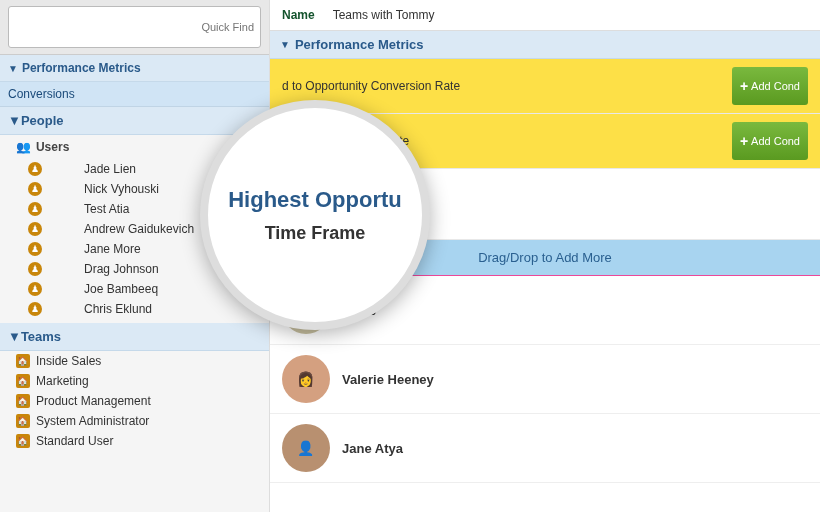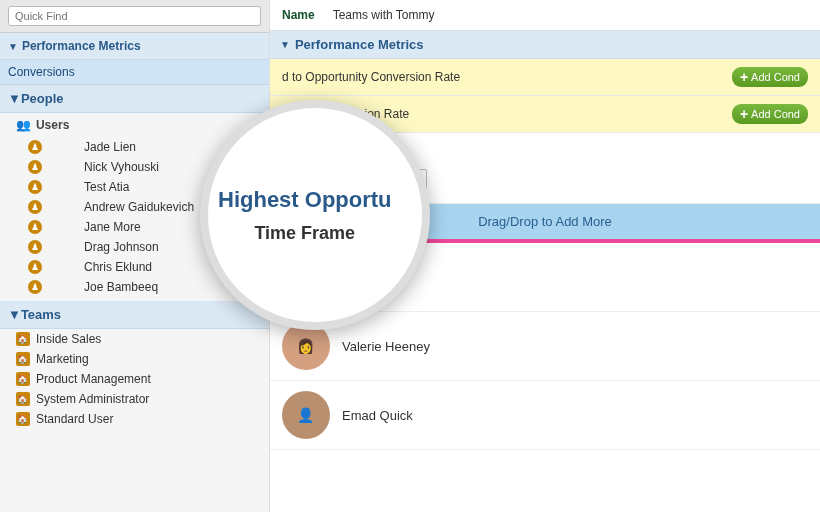--- a/index.html
+++ b/index.html
@@ -2,21 +2,21 @@
 <html><head>
   <meta charset="utf-8">
   <style>
     * { box-sizing: border-box; margin: 0; padding: 0; }
     body { font-family: Arial, Helvetica, sans-serif; font-size: 12px; background: #f0f0f0; width: 820px; height: 512px; overflow: hidden; }
     
     
     .sidebar { width: 270px; min-width: 270px; background: #f5f5f5; border-right: 1px solid #ddd; overflow-y: auto; padding: 0; }
     
     .quick-find-bar { padding: 6px 8px; background: #e8e8e8; border-bottom: 1px solid #ccc; }
-    .quick-find-input { width: 100%; padding: 3px 6px; border: 1px solid #bbb; border-radius: 3px; font-size: 11px; background: #fff; color: #999; }
+    .quick-find-input { width: 100%; padding: 14px 6px; border: 1px solid #bbb; border-radius: 3px; font-size: 11px; background: #fff; color: #999; text-align: right; }
     
     .sidebar-section { margin: 0; }
     .sidebar-section-header { display: flex; align-items: center; padding: 6px 8px; background: #dbe9f5; border-bottom: 1px solid #c5d9ea; cursor: pointer; font-weight: bold; font-size: 12px; color: #2a5a8a; }
     .sidebar-section-header .arrow { margin-right: 4px; font-size: 10px; }
     
     .conversions-item { padding: 5px 8px 5px 8px; background: #d0e4f5; border-bottom: 1px solid #c0d4e5; font-size: 12px; color: #1a4a7a; }
     
     .people-section-header { display: flex; align-items: center; padding: 6px 8px; background: #dbe9f5; border-bottom: 1px solid #c5d9ea; cursor: pointer; font-weight: bold; font-size: 13px; color: #2a5a8a; }
     
     .users-label { display: flex; align-items: center; padding: 5px 8px 5px 16px; font-weight: bold; font-size: 12px; color: #444; }
@@ -37,40 +37,40 @@
     
     .main-content { flex: 1; overflow-y: auto; background: #fff; }
     
     .name-row { display: flex; align-items: center; padding: 8px 12px; border-bottom: 1px solid #ddd; background: #fff; }
     .name-label { font-weight: bold; color: #14532d; margin-right: 18px; font-size: 12px; }
     .name-value { color: #333; font-size: 12px; }
     
     .perf-metrics-header { display: flex; align-items: center; padding: 6px 10px; background: #dbe9f5; border-bottom: 1px solid #c5d9ea; font-weight: bold; font-size: 13px; color: #2a5a8a; }
     .perf-metrics-header .arrow { margin-right: 5px; font-size: 10px; }
     
-    .metric-row { display: flex; align-items: center; justify-content: space-between; padding: 8px 12px; border-bottom: 1px solid #e8e8e8; background: #fef9c3; }
+    .metric-row { display: flex; align-items: center; justify-content: space-between; padding: 8px 12px; border-bottom: 1px solid #e8e8e8; background: #fde047; }
     .metric-label { font-size: 12px; color: #333; flex: 1; }
-    .add-cond-btn { background: linear-gradient(to bottom, #7ab93e, #5a9a20); color: #fff; border: none; padding: 2px 8px; border-radius: 9px; font-size: 11px; cursor: pointer; display: flex; align-items: center; gap: 3px; text-align: center; }
+    .add-cond-btn { background: linear-gradient(to bottom, #7ab93e, #5a9a20); color: #fff; border: none; padding: 11px 8px; border-radius: 3px; font-size: 11px; cursor: pointer; display: flex; align-items: center; gap: 3px; text-align: center; }
     .add-cond-btn::before { content: '+'; font-size: 14px; font-weight: bold; }
     
     .timeframe-section { padding: 10px 12px; border-bottom: 1px solid #e8e8e8; background: #fff; }
     .timeframe-title { font-size: 16px; font-weight: bold; color: #333; margin-bottom: 8px; }
     .timeframe-row { display: flex; align-items: center; gap: 8px; }
     .timeframe-text { font-size: 12px; color: #333; }
     .timeframe-input { width: 50px; padding: 3px 5px; border: 1px solid #bbb; border-radius: 2px; font-size: 12px; }
     .timeframe-select { padding: 3px 5px; border: 1px solid #bbb; border-radius: 2px; font-size: 12px; background: #fff; }
     
-    .drag-drop-bar { background: #a8d4f0; text-align: center; padding: 10px; font-size: 13px; color: #2a6090; border-bottom: 4px solid #ec4899; cursor: pointer; }
+    .drag-drop-bar { background: #a8d4f0; text-align: center; padding: 10px; font-size: 13px; color: #2a6090; border-bottom: 1px solid #ec4899; cursor: pointer; }
     
     .person-row { display: flex; align-items: center; padding: 10px 12px; border-bottom: 1px solid #eee; background: #fff; }
     .avatar-placeholder { width: 48px; height: 48px; border-radius: 50%; background: #c0c0c0; margin-right: 12px; display: flex; align-items: center; justify-content: center; overflow: hidden; font-size: 22px; flex-shrink: 0; }
-    .person-name { font-size: 13px; color: #333; font-weight: normal; }
-    
-    
-    .magnifier-overlay { position: absolute; left: 200px; top: 100px; width: 230px; height: 230px; border-radius: 50%; border: 8px solid #ddd; background: #fff; box-shadow: 0 4px 20px rgba(0,0,0,0.3); overflow: hidden; display: flex; align-items: center; justify-content: flex-start; z-index: 100; }
+    .person-name { font-size: 13px; color: #333; font-weight: bold; }
+    
+    
+    .magnifier-overlay { position: absolute; left: 200px; top: 100px; width: 230px; height: 230px; border-radius: 50%; border: 8px solid #ddd; background: #fff; box-shadow: 0 4px 20px rgba(0,0,0,0.3); overflow: hidden; display: flex; align-items: center; justify-content: center; z-index: 100; }
     .magnifier-content { text-align: center; padding: 10px; }
     .magnifier-title { font-size: 22px; font-weight: bold; color: #2a5a8a; margin-bottom: 10px; }
     .magnifier-subtitle { font-size: 18px; font-weight: bold; color: #333; }
     
     .outer-container { position: relative; display: flex; width: 820px; height: 512px; }
   </style>
 </head>
 <body>
 
 <div class="outer-container">
@@ -117,25 +117,25 @@
         <li class="user-item">
           <span class="user-icon"></span>
           <span>Jane More</span>
         </li>
         <li class="user-item">
           <span class="user-icon"></span>
           <span>Drag Johnson</span>
         </li>
         <li class="user-item">
           <span class="user-icon"></span>
+          <span>Joe Bambeeq</span>
+        </li>
+        <li class="user-item">
+          <span class="user-icon"></span>
           <span>Chris Eklund</span>
-        </li>
-        <li class="user-item">
-          <span class="user-icon"></span>
-          <span>Joe Bambeeq</span>
         </li>
       </ul>
     </div>
 
     <div class="sidebar-section">
       <div class="teams-section-header">
         <span class="arrow">▼</span>
         <span>Teams</span>
       </div>
       <ul class="team-list">
@@ -204,21 +204,21 @@
       <span class="person-name">Sales</span>
     </div>
 
     <div class="person-row">
       <div class="avatar-placeholder" style="background:#d4a080; font-size:14px;">👩</div>
       <span class="person-name">Valerie Heeney</span>
     </div>
 
     <div class="person-row">
       <div class="avatar-placeholder" style="background:#b89070; font-size:14px;">👤</div>
-      <span class="person-name">Emad Quick</span>
+      <span class="person-name">Jane Atya</span>
     </div>
   </div>
 
   <div class="magnifier-overlay">
     <div class="magnifier-content">
       <div class="magnifier-title">Highest Opportu</div>
       <div class="magnifier-subtitle">Time Frame</div>
     </div>
   </div>
 </div>

